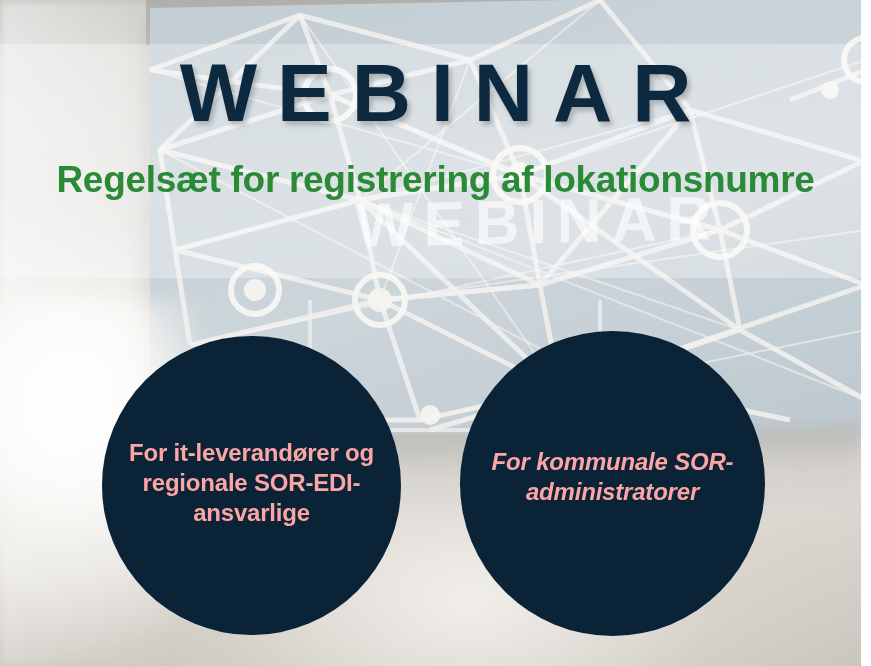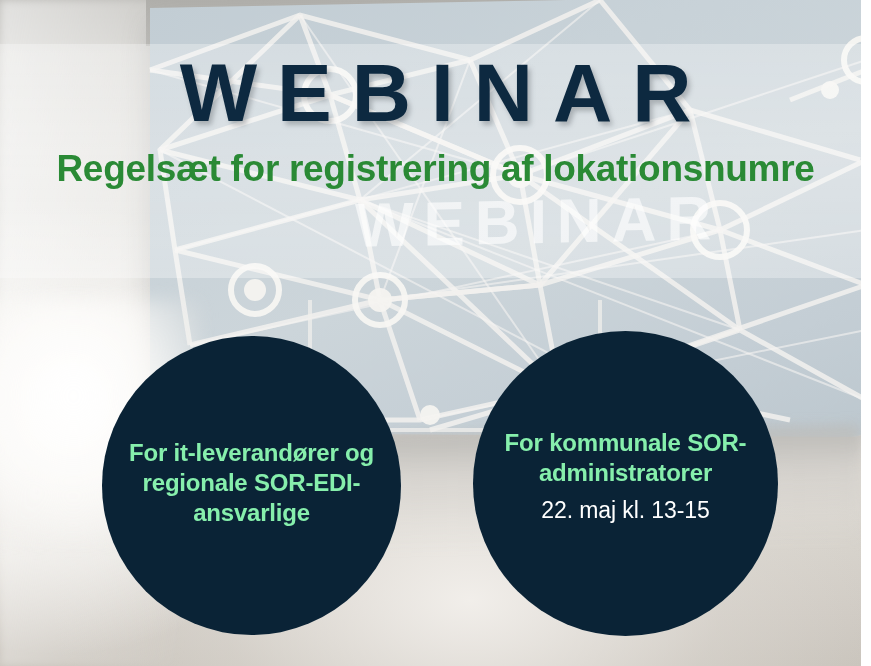--- a/index.html
+++ b/index.html
@@ -132,21 +132,21 @@
     line-height: 96px;
     font-weight: 700;
     letter-spacing: 20px;
     text-indent: 20px;
     color: #0d2940;
     text-shadow: 3px 4px 5px rgba(90,95,100,0.38);
   }
   .subtitle {
     position: absolute;
     left: 0;
-    top: 141px;
+    top: 152px;
     width: 871px;
     text-align: center;
     font-size: 37px;
     line-height: 56px;
     font-weight: 700;
     color: #2a8a35;
     letter-spacing: -0.3px;
   }
   .subtitle .line2 { display: block; }
 
@@ -163,28 +163,29 @@
     text-align: center;
   }
   .circle-left {
     left: 102px;
     top: 336px;
     width: 299px;
     height: 299px;
     padding: 0 24px;
   }
   .circle-right {
-    left: 473px;
+    left: 460px;
     top: 331px;
     width: 305px;
     height: 305px;
     padding: 0 26px;
+    font-style: italic;
   }
   .circle-heading {
-    color: #86efac;
+    color: #fca5a5;
     font-weight: 700;
     font-size: 24px;
     line-height: 30px;
     letter-spacing: -0.2px;
   }
   .circle-time {
     color: #ffffff;
     font-weight: 400;
     font-size: 23px;
     line-height: 30px;
@@ -270,16 +271,15 @@
   <div class="subtitle">
     <span>Regelsæt for registrering af lokationsnumre</span>
   </div>
 
   <div class="circle circle-left">
     <div class="circle-heading">For it-leverandører og regionale SOR-EDI-ansvarlige</div>
   </div>
 
   <div class="circle circle-right">
     <div class="circle-heading">For kommunale SOR-administratorer</div>
-    <div class="circle-time">22. maj kl. 13-15</div>
   </div>
 
 </div>
 
 </body></html>

